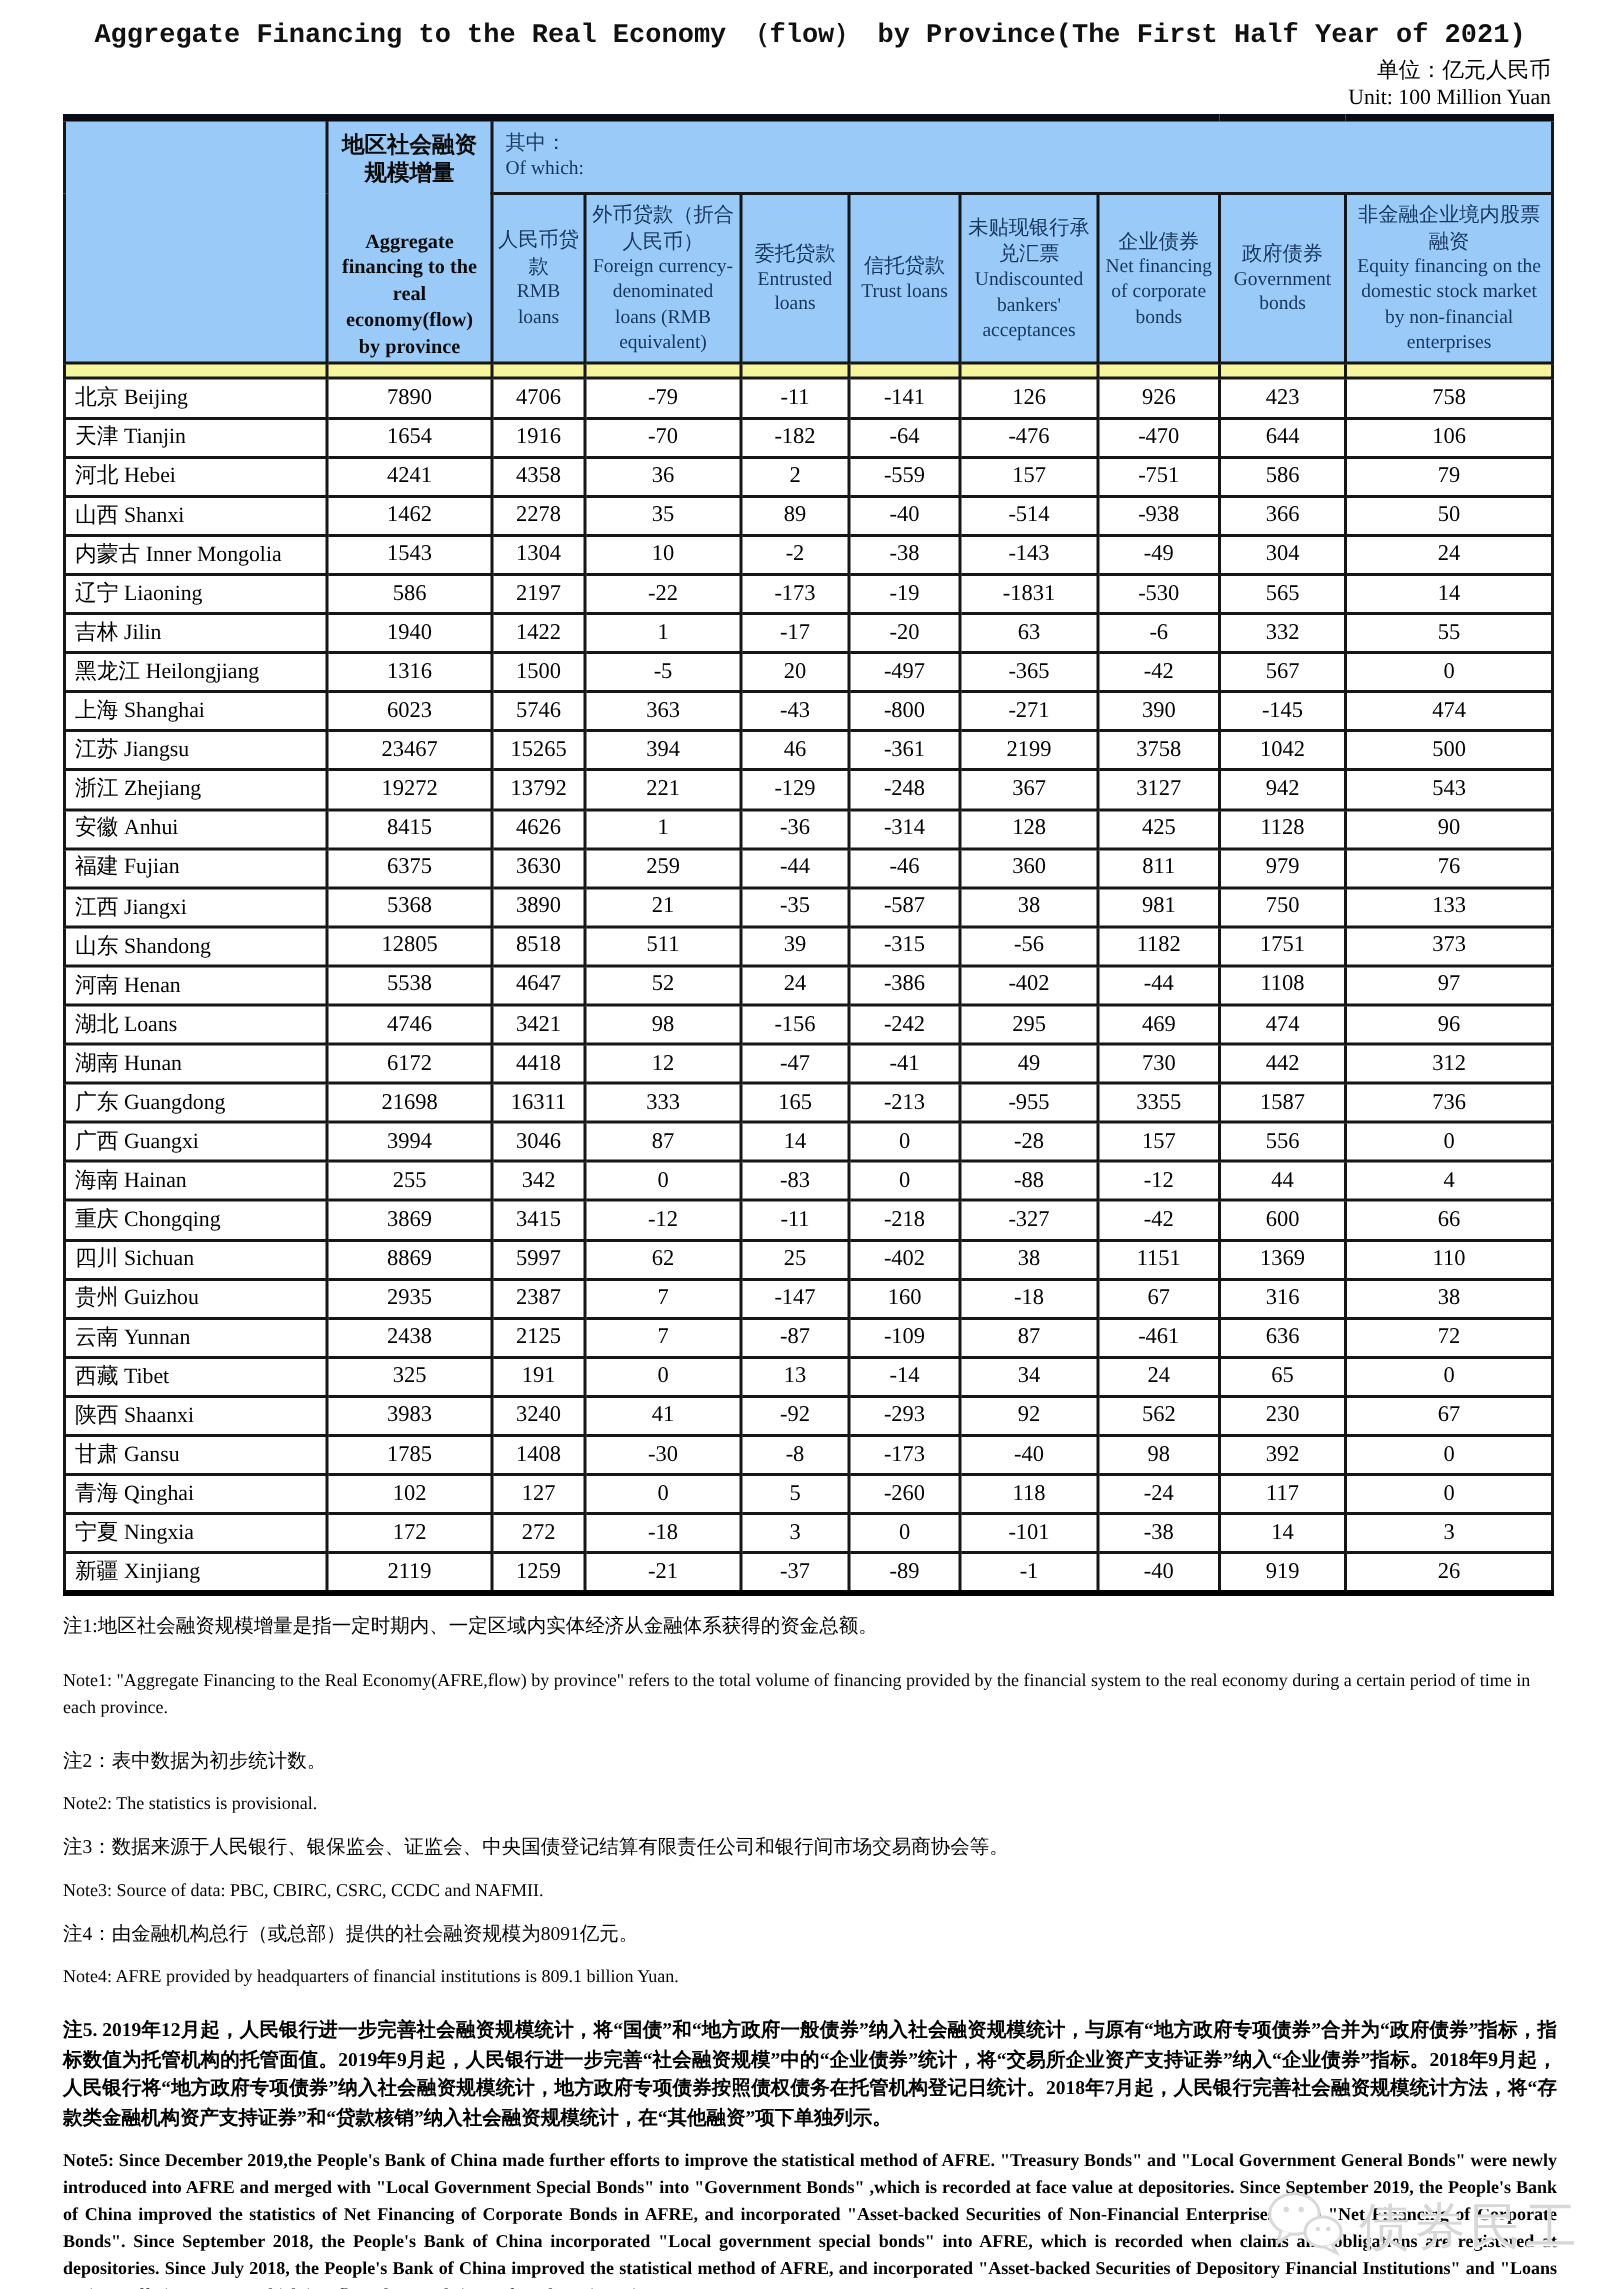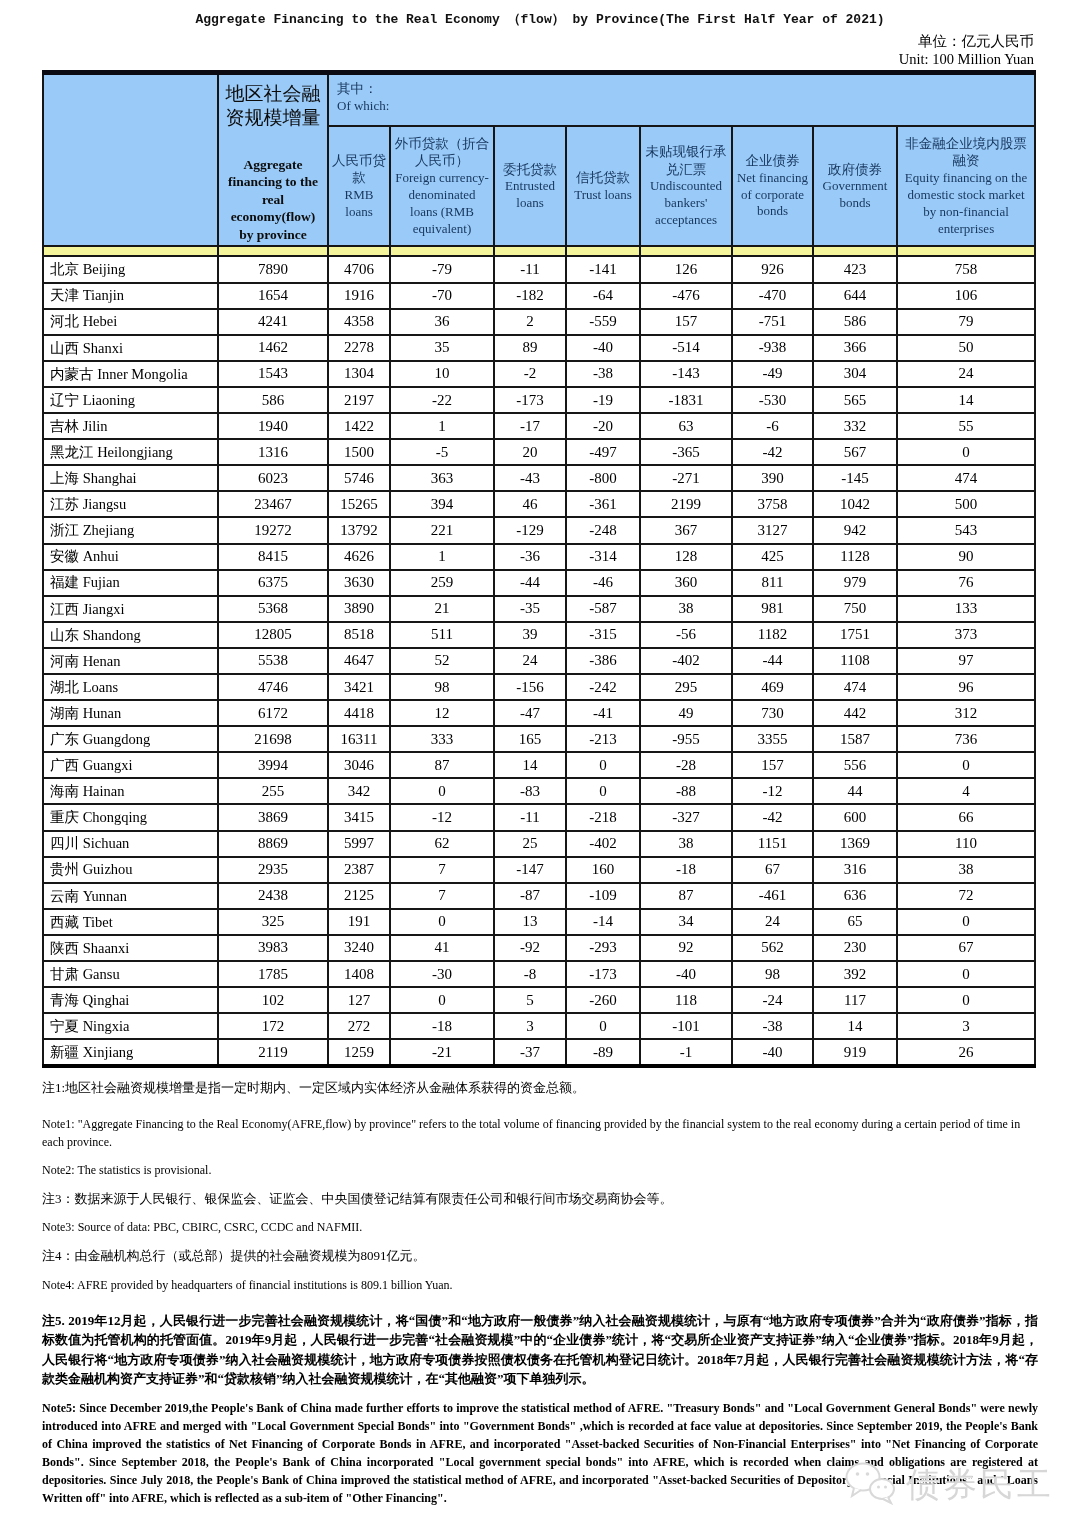--- a/index.html
+++ b/index.html
@@ -1,32 +1,32 @@
 <!DOCTYPE html>
 <html><head>
 <meta charset="utf-8">
 <style>
   html,body{margin:0;padding:0;background:#ffffff;}
   .page{position:relative;width:1080px;height:1526px;background:#ffffff;overflow:hidden;
         font-family:"Liberation Serif","DejaVu Serif",serif;color:#000;}
   .title{margin:26px 0 0;text-align:center;font-family:"Liberation Sans","DejaVu Sans",sans-serif;
          font-weight:bold;font-size:27px;letter-spacing:1px;color:#111;}
   .subtitle{margin:10px 0 0;text-align:center;font-family:"Liberation Mono","DejaVu Sans Mono",monospace;
-            font-weight:bold;font-size:13px;color:#111;}
+            font-weight:bold;font-size:18px;color:#111;}
   .unit-block{width:992px;margin:4px 0 2px 42px;text-align:right;line-height:1.25;}
   .unit-zh{font-size:14.5px;}
   .unit-en{font-size:14.5px;}
   table.afre{margin:2px 0 0 42px;width:992px;table-layout:fixed;border-collapse:collapse;
              border:2px solid #000;border-top:5px solid #0b0b14;border-bottom:4px solid #000;}
   table.afre th, table.afre td{border:2px solid #161616;}
   thead th{background:#9ACBF8;vertical-align:middle;text-align:center;padding:2px 3px;
            font-weight:normal;color:#17365D;}
   th.corner{background:#9ACBF8;}
   th.afre-col{vertical-align:top;}
-  .h-zh2{font-weight:normal;color:#0c0c0c;font-size:19px;line-height:1.25;padding-top:5px;
+  .h-zh2{font-weight:bold;color:#0c0c0c;font-size:15px;line-height:1.25;padding-top:5px;
          font-family:"Liberation Sans","DejaVu Sans",sans-serif;}
   .h-en2{font-weight:bold;color:#0c0c0c;font-size:13.5px;line-height:1.3;margin-top:26px;}
   th.of-which{text-align:left;vertical-align:top;padding:5px 8px;}
   .h-zh{font-size:13.5px;line-height:1.3;}
   .h-en{font-size:13px;line-height:1.3;}
   tr.stripe td{background:#F5F59B;height:8px;padding:0;}
   tbody td{background:#ffffff;height:24.1px;font-size:15px;text-align:center;padding:0 2px;line-height:1;}
   tbody td.province{text-align:left;padding-left:6px;font-size:14.5px;white-space:nowrap;}
   .notes{width:996px;margin:8px 0 0 42px;}
   .note{margin:10px 0 0;line-height:1.5;}
@@ -494,20 +494,21 @@
           <td class="num">-40</td>
           <td class="num">919</td>
           <td class="num">26</td>
         </tr>
       </tbody>
   </table>
 
   <div class="notes">
     <p class="note zh">注1:地区社会融资规模增量是指一定时期内、一定区域内实体经济从金融体系获得的资金总额。</p>
     <p class="note en big-gap">Note1: "Aggregate Financing to the Real Economy(AFRE,flow) by province" refers to the total volume of financing provided by the financial system to the real economy during a certain period of time in each province.</p>
+    <p class="note zh big-gap">注2：表中数据为初步统计数。</p>
     <p class="note en">Note2: The statistics is provisional.</p>
     <p class="note zh">注3：数据来源于人民银行、银保监会、证监会、中央国债登记结算有限责任公司和银行间市场交易商协会等。</p>
     <p class="note en">Note3: Source of data: PBC, CBIRC, CSRC, CCDC and NAFMII.</p>
     <p class="note zh">注4：由金融机构总行（或总部）提供的社会融资规模为8091亿元。</p>
     <p class="note en">Note4: AFRE provided by headquarters of financial institutions is 809.1 billion Yuan.</p>
     <p class="note zh para big-gap">注5. 2019年12月起，人民银行进一步完善社会融资规模统计，将“国债”和“地方政府一般债券”纳入社会融资规模统计，与原有“地方政府专项债券”合并为“政府债券”指标，指标数值为托管机构的托管面值。2019年9月起，人民银行进一步完善“社会融资规模”中的“企业债券”统计，将“交易所企业资产支持证券”纳入“企业债券”指标。2018年9月起，人民银行将“地方政府专项债券”纳入社会融资规模统计，地方政府专项债券按照债权债务在托管机构登记日统计。2018年7月起，人民银行完善社会融资规模统计方法，将“存款类金融机构资产支持证券”和“贷款核销”纳入社会融资规模统计，在“其他融资”项下单独列示。</p>
     <p class="note en para">Note5:  Since December 2019,the People's Bank of China made further efforts to improve the statistical method of AFRE. "Treasury Bonds" and "Local Government General Bonds" were newly introduced into AFRE and merged with  "Local Government Special Bonds" into "Government Bonds" ,which is recorded at face value at depositories. Since September 2019, the People's Bank of China improved the statistics of Net Financing of Corporate Bonds in AFRE, and incorporated "Asset-backed Securities of Non-Financial Enterprises" into "Net Financing of Corporate Bonds".  Since September 2018, the People's Bank of China incorporated "Local government special bonds" into AFRE, which is recorded when claims and obligations are registered at depositories. Since July 2018, the People's Bank of China improved the statistical method of AFRE, and incorporated "Asset-backed Securities of Depository Financial Institutions" and "Loans Written off" into AFRE, which is reflected as a sub-item of "Other Financing".</p>
   </div>
 
   <div class="watermark">

